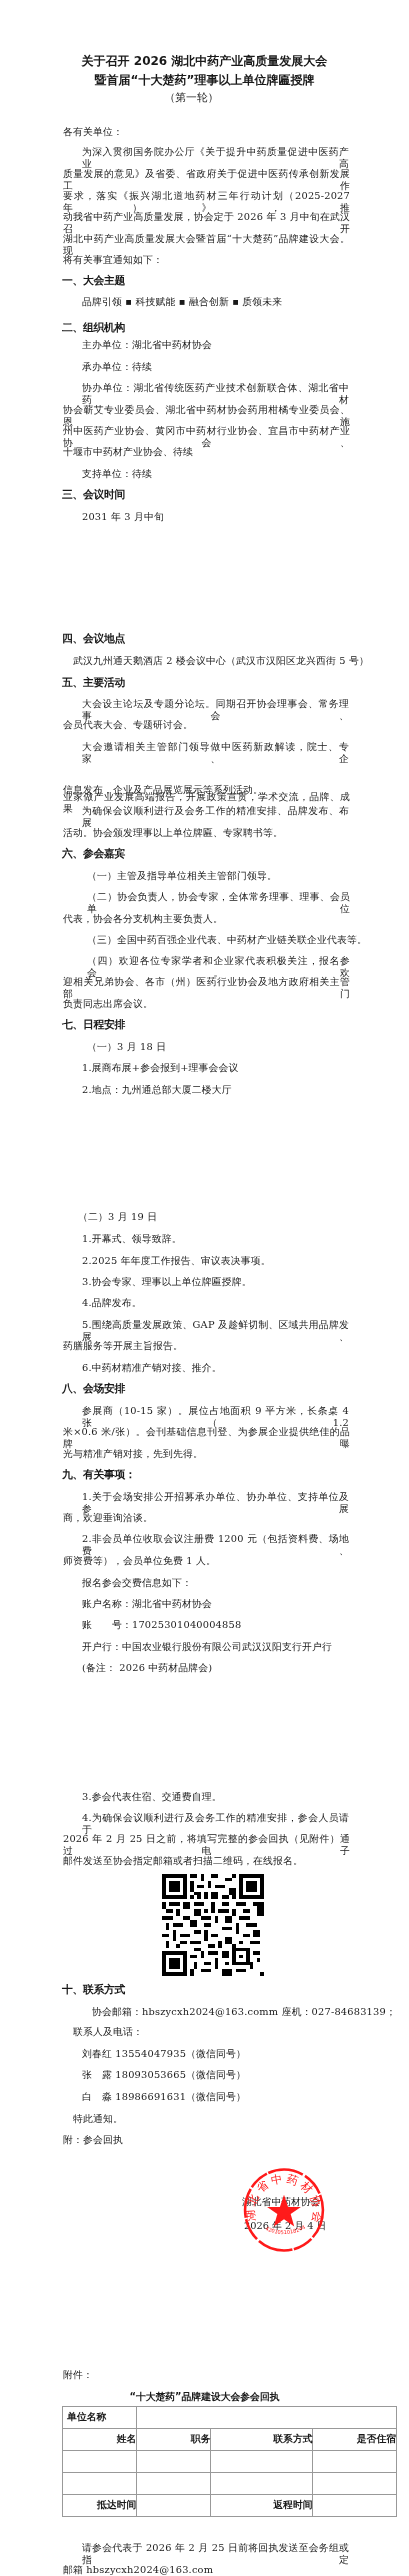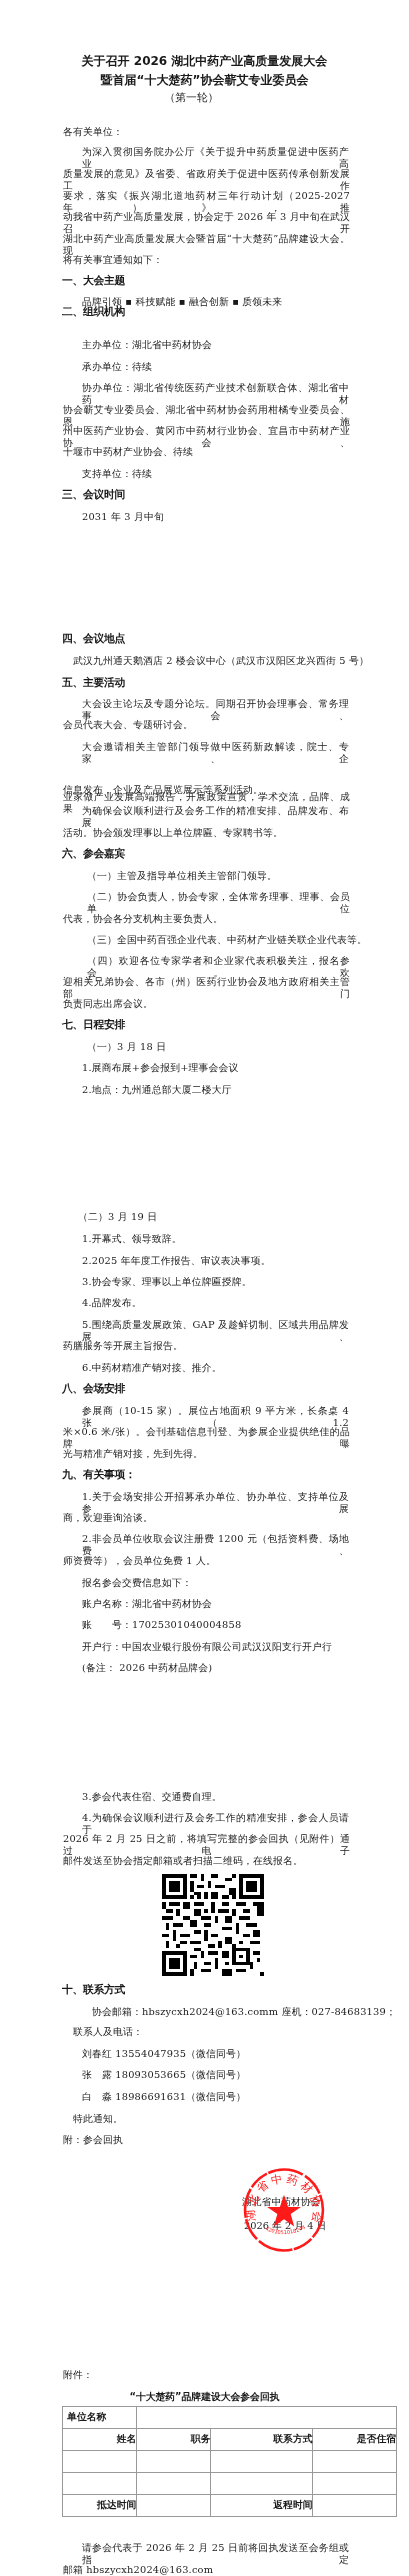--- a/index.html
+++ b/index.html
@@ -27,35 +27,35 @@
                transform:translateY(-6.2px); }
   table.rcpt { position:absolute; left:62px; top:2406px; width:335px; border-collapse:collapse;
                font-family:"DejaVu Sans","Liberation Sans",sans-serif; font-size:9.8px; font-weight:bold; }
   table.rcpt td { border:0.5px solid #999; height:21px; padding:0; text-align:right; vertical-align:middle; }
   table.rcpt td.left { text-align:left; padding-left:4.1px; }
 </style>
 </head>
 <body>
 
 <div class="title" style="top:61px">关于召开 2026 湖北中药产业高质量发展大会</div>
-<div class="title" style="top:80px">暨首届“十大楚药”协会蕲艾专业委员会</div>
+<div class="title" style="top:80px">暨首届“十大楚药”理事以上单位牌匾授牌</div>
 <div class="round" style="top:98px">（第一轮）</div>
 
 <div class="ln" style="top:132px">各有关单位：</div>
 <div class="ln ind just" style="top:152px">为深入贯彻国务院办公厅《关于提升中药质量促进中医药产业高</div>
 <div class="ln just" style="top:174px">质量发展的意见》及省委、省政府关于促进中医药传承创新发展工作</div>
 <div class="ln just" style="top:196px">要求，落实《振兴湖北道地药材三年行动计划（2025-2027 年）》，推</div>
 <div class="ln just" style="top:217px">动我省中药产业高质量发展，协会定于 2026 年 3 月中旬在武汉召开</div>
 <div class="ln just" style="top:239px">湖北中药产业高质量发展大会暨首届“十大楚药”品牌建设大会。现</div>
 <div class="ln" style="top:260px">将有关事宜通知如下：</div>
 
 <div class="h" style="top:281px">一、大会主题</div>
 <div class="ln ind" style="top:302px">品牌引领 ▪ 科技赋能 ▪ 融合创新 ▪ 质领未来</div>
 
-<div class="h" style="top:312px">二、组织机构</div>
+<div class="h" style="top:328px">二、组织机构</div>
 <div class="ln ind" style="top:345px">主办单位：湖北省中药材协会</div>
 <div class="ln ind" style="top:367px">承办单位：待续</div>
 <div class="ln ind just" style="top:388px">协办单位：湖北省传统医药产业技术创新联合体、湖北省中药材</div>
 <div class="ln just" style="top:410px">协会蕲艾专业委员会、湖北省中药材协会药用柑橘专业委员会、恩施</div>
 <div class="ln just" style="top:431px">州中医药产业协会、黄冈市中药材行业协会、宜昌市中药材产业协会、</div>
 <div class="ln" style="top:452px">十堰市中药材产业协会、待续</div>
 <div class="ln ind" style="top:474px">支持单位：待续</div>
 
 <div class="h" style="top:495px">三、会议时间</div>
 <div class="ln ind" style="top:517px">2031 年 3 月中旬</div>

